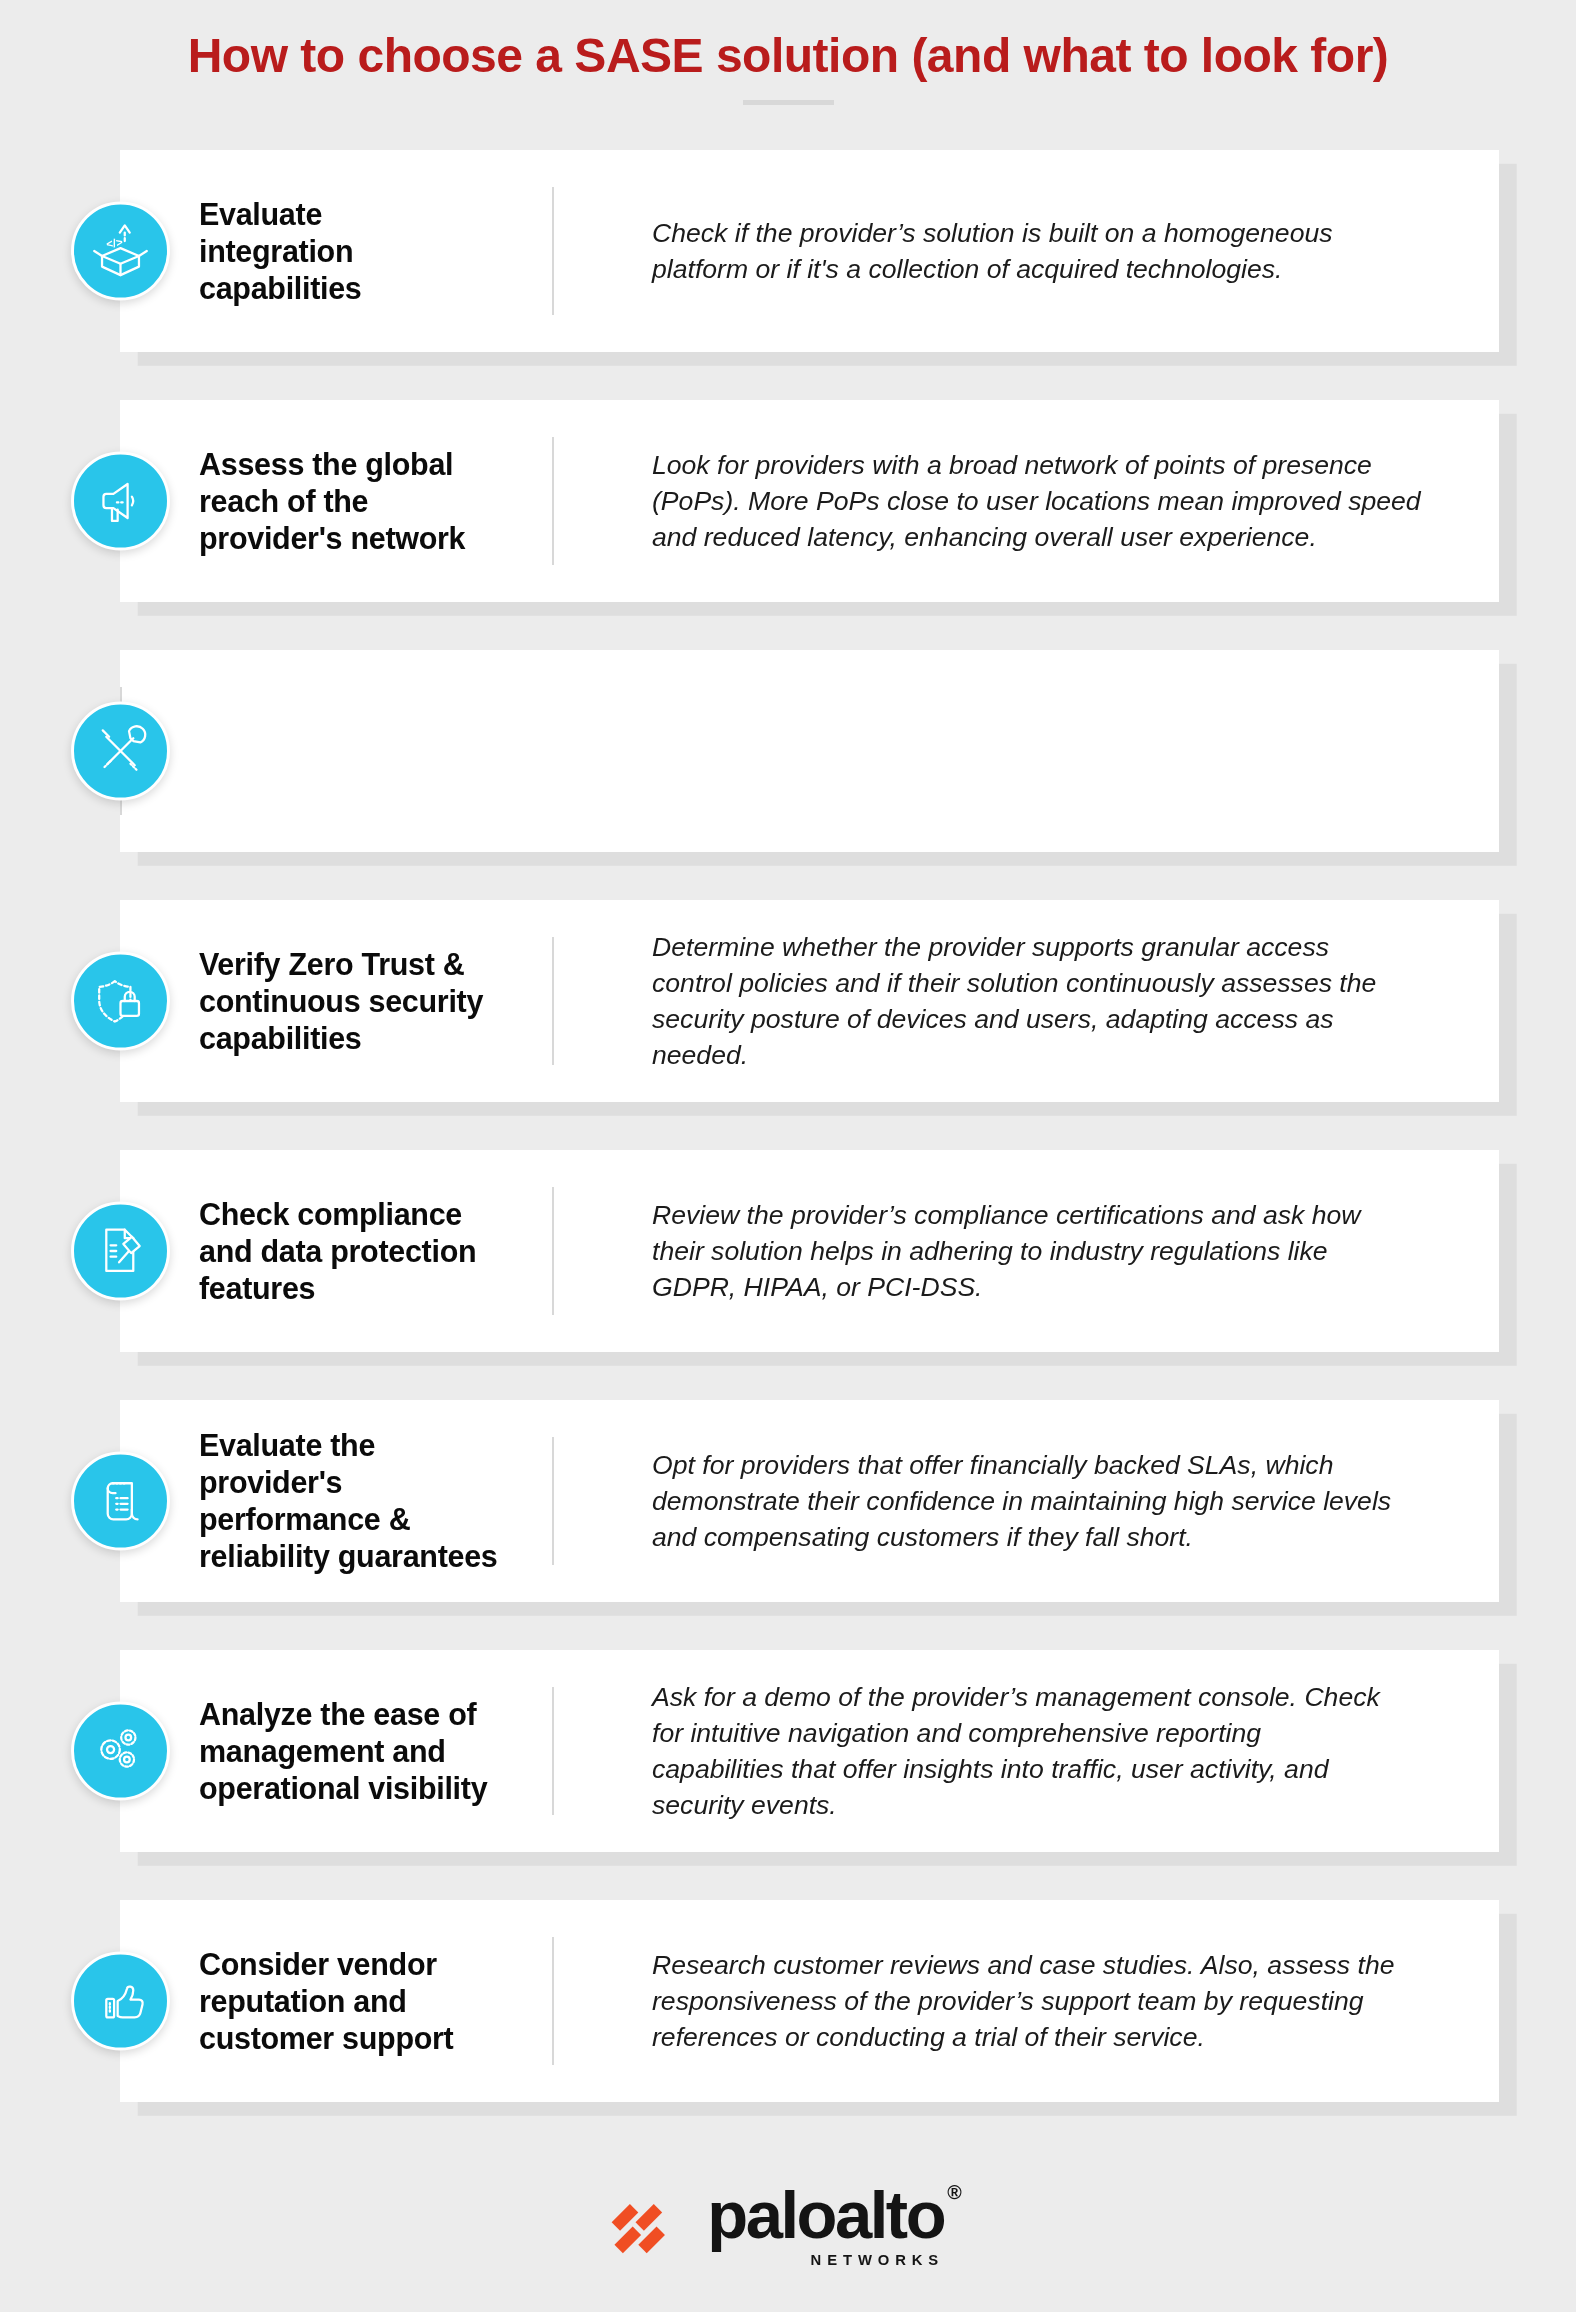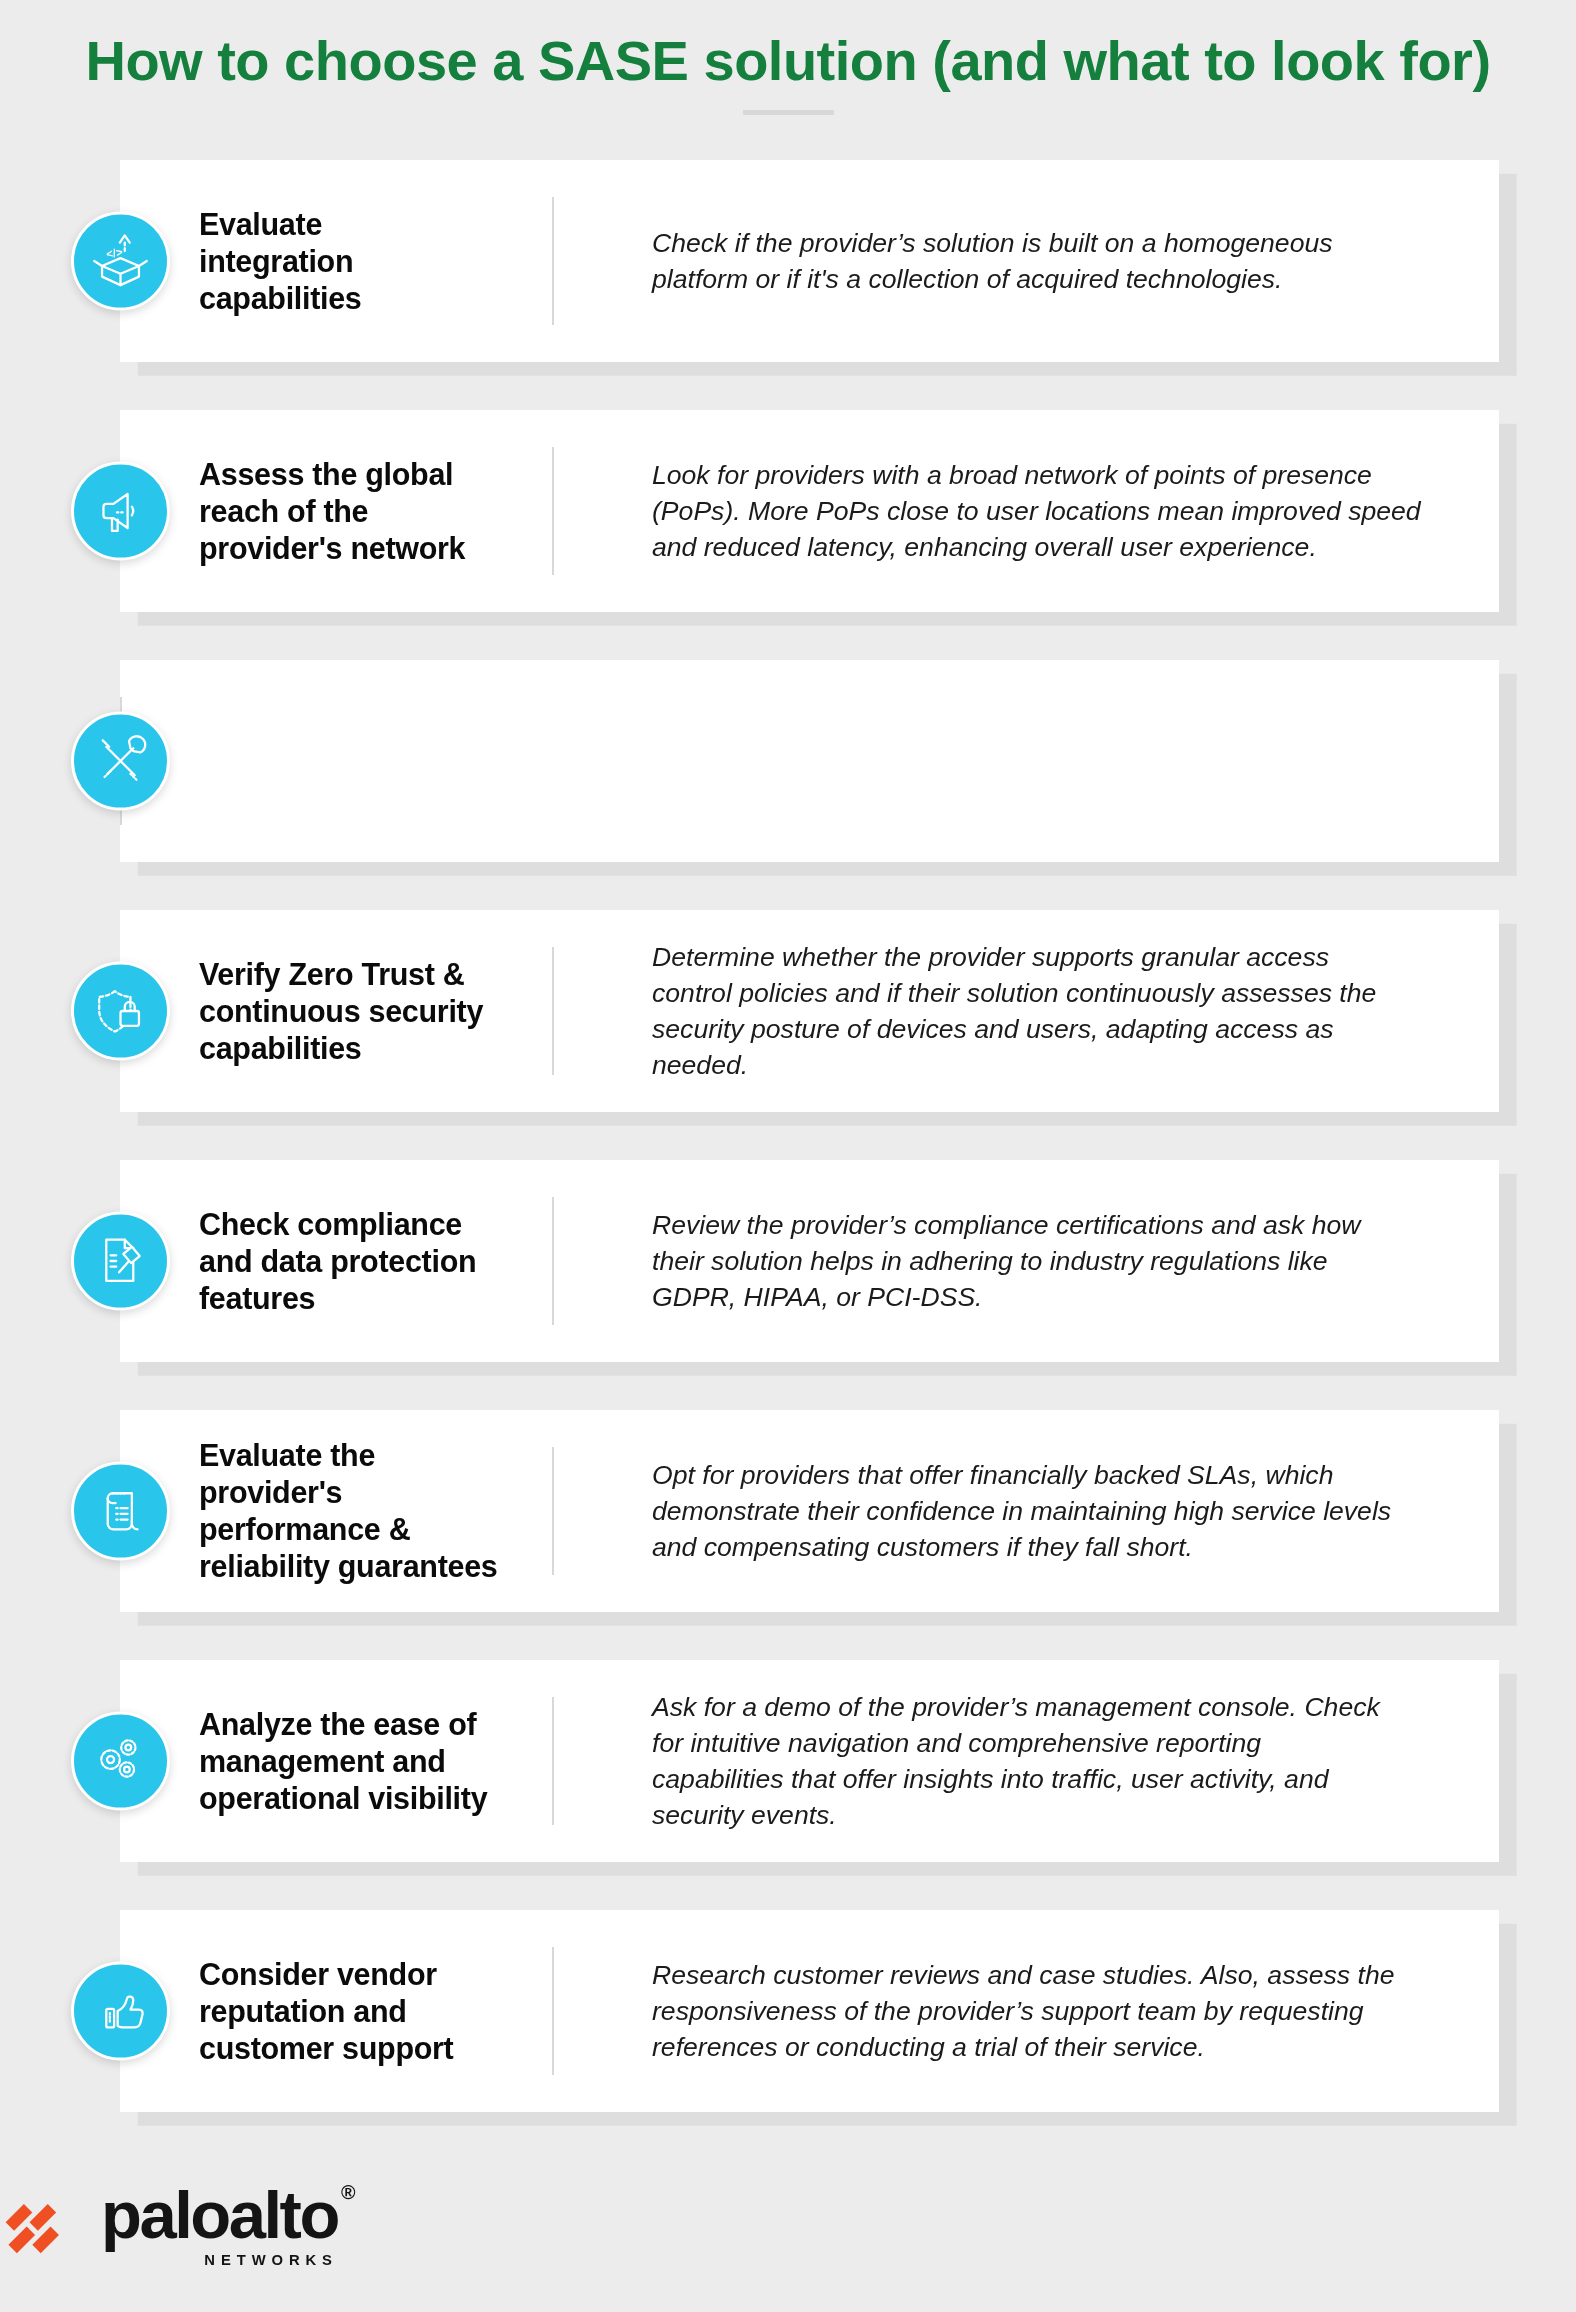--- a/index.html
+++ b/index.html
@@ -7,24 +7,24 @@
     width:1576px;height:2313px;
     background:#ECECEC;
     font-family:"Liberation Sans", sans-serif;
     color:#111;
     overflow:hidden;
     position:relative;
   }
   .header{padding-top:27.6px;text-align:center;}
   .header h1{
     margin:0;
-    font-size:56px;
+    font-size:48px;
     font-weight:800;
     letter-spacing:-0.5px;
-    color:#15803d;
+    color:#b91c1c;
   }
   .header .underline{
     width:91px;height:4.9px;background:#D8D8D8;
     margin:17.7px auto 0 auto;
   }
   .cards{margin-top:45px;}
   .card{
     position:relative;
     width:1379px;
     height:202px;
@@ -77,20 +77,21 @@
     font-style:italic;
     color:#1B1B1B;
     white-space:pre-line;
   }
   .footer{
     position:absolute;
     left:0;right:0;
     bottom:45px;
     display:flex;
     align-items:center;
+    justify-content:center;
     gap:28px;
   }
   .logo-mark{width:73px;height:73px;}
   .logo-mark polygon{fill:#F04E23;}
   .logo-word{position:relative;padding-right:25.6px;}
   .logo-word .brand{
     font-size:67px;
     font-weight:800;
     letter-spacing:-2.5px;
     color:#141414;

